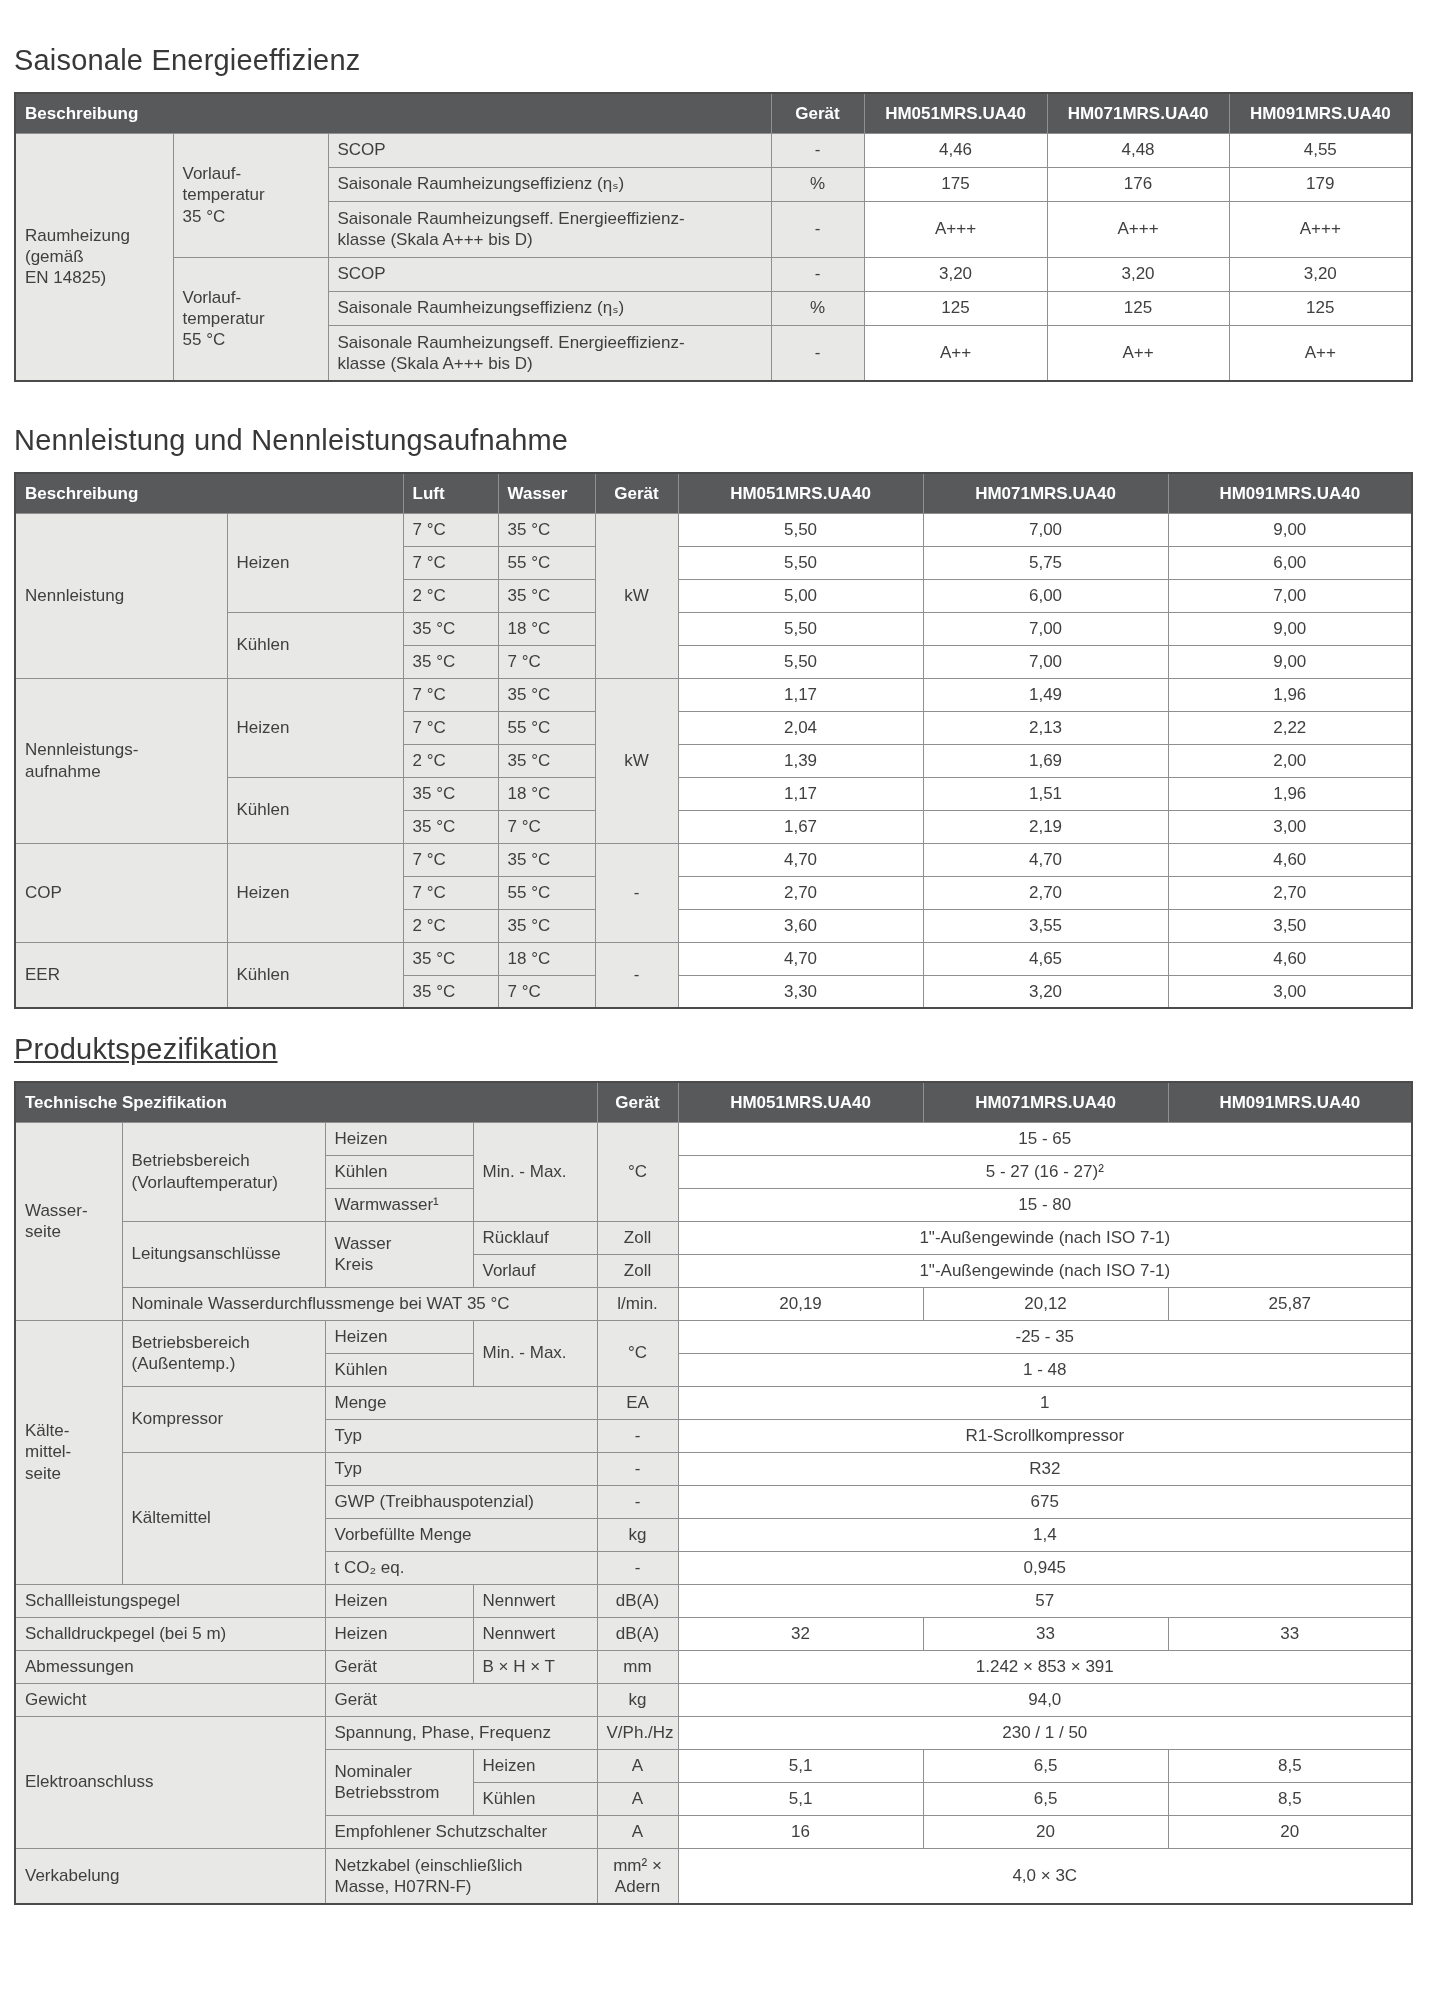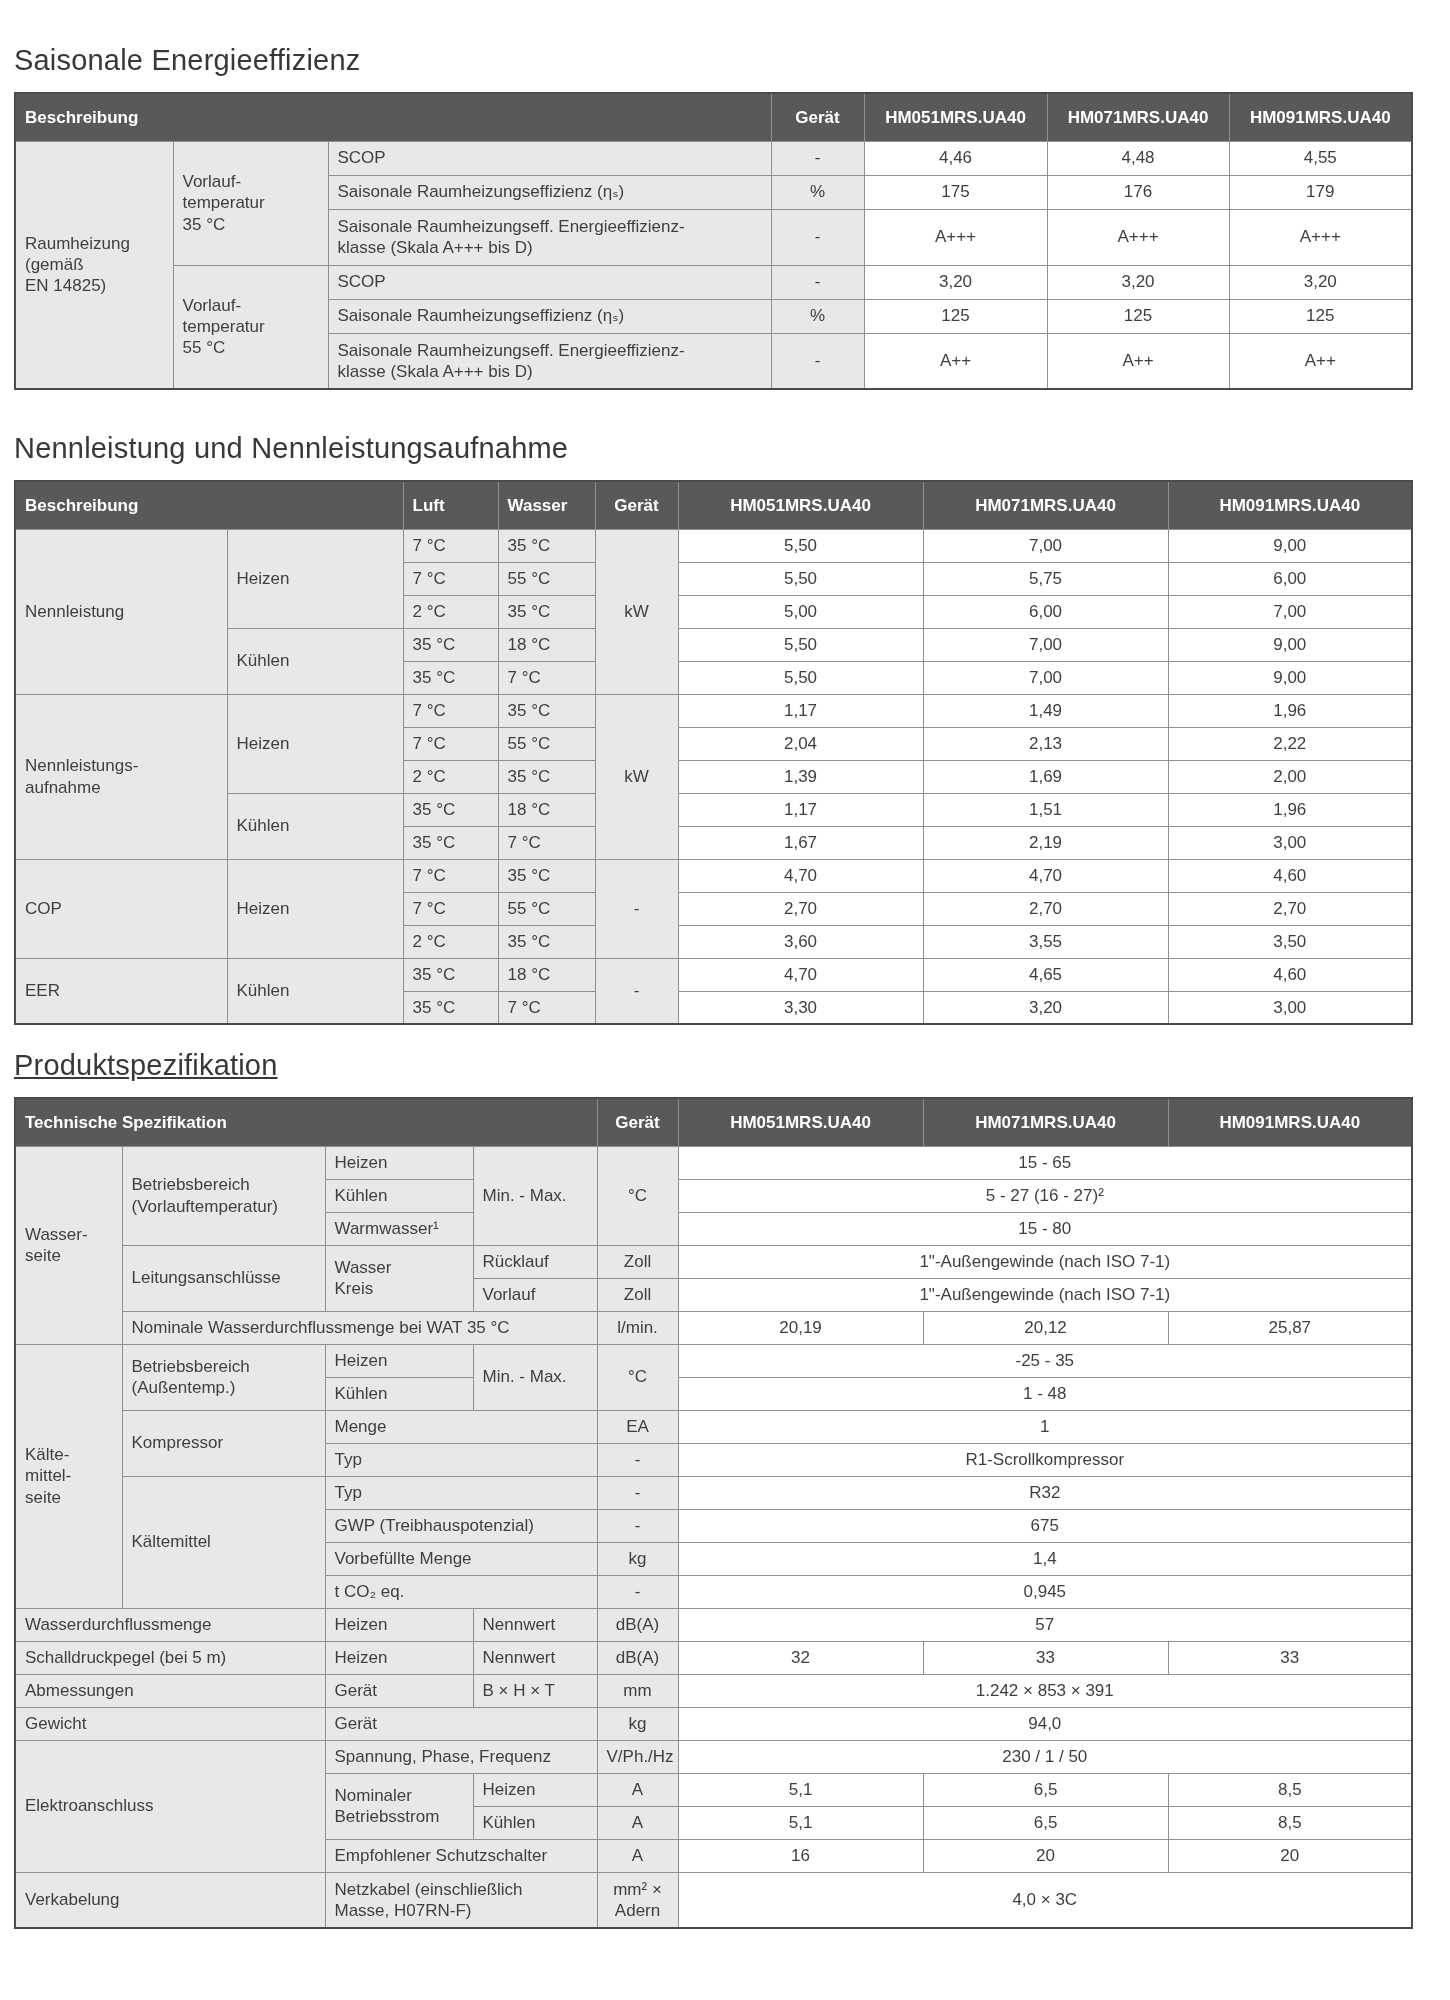--- a/index.html
+++ b/index.html
@@ -5,21 +5,21 @@
   html,body{margin:0;padding:0;background:#ffffff;}
   body{width:1450px;font-family:"Liberation Sans","DejaVu Sans",sans-serif;color:#3f3f3f;}
   .sheet{padding:44px 0 70px 0;}
   h2.title{font-size:29px;font-weight:500;color:#383838;margin:42px 0 15px 14px;letter-spacing:.2px;}
   h2.title.first{margin-top:0;}
   h2.title.tight{margin-top:24px;text-decoration:underline;}
   table.spec{border-collapse:collapse;table-layout:fixed;width:1397px;margin-left:14px;
              font-size:17px;color:#3f3f3f;border:2px solid #4b4b4b;}
   table.spec th,table.spec td{border:1px solid #8f8f8f;padding:2px 9px;vertical-align:middle;
              white-space:pre-line;box-sizing:border-box;line-height:1.25;}
-  table.spec th{height:48px;}
+  table.spec th{height:40px;}
   .t1 td{height:34px;}
   .t2 td,.t3 td{height:33px;}
   td.tall{height:56px;}
   .hd{background:#58595b;color:#ffffff;font-weight:bold;text-align:center;
       border:1px solid #58595b;border-left:2px solid #fdfdfd;border-bottom:2px solid #4b4b4b;}
   .hd.hl{text-align:left;border-left:1px solid #58595b;}
   .lbl{background:#e8e8e7;text-align:left;}
   .unit{background:#e8e8e7;text-align:center;}
   .val{background:#ffffff;text-align:center;}
   .sep{border-top:4px double #4f4f4f;}
@@ -358,21 +358,21 @@
       <td class="unit">kg</td>
       <td class="val" colspan="3">1,4</td>
     </tr>
     <tr>
       <td class="lbl" colspan="2">t CO₂ eq.</td>
       <td class="unit">-</td>
       <td class="val" colspan="3">0,945</td>
     </tr>
 
     <tr>
-      <td class="lbl sep" colspan="2">Wasserdurchflussmenge</td>
+      <td class="lbl sep" colspan="2">Schallleistungspegel</td>
       <td class="lbl sep">Heizen</td>
       <td class="lbl sep">Nennwert</td>
       <td class="unit sep">dB(A)</td>
       <td class="val sep" colspan="3">57</td>
     </tr>
 
     <tr>
       <td class="lbl sep" colspan="2">Schalldruckpegel (bei 5 m)</td>
       <td class="lbl sep">Heizen</td>
       <td class="lbl sep">Nennwert</td>

